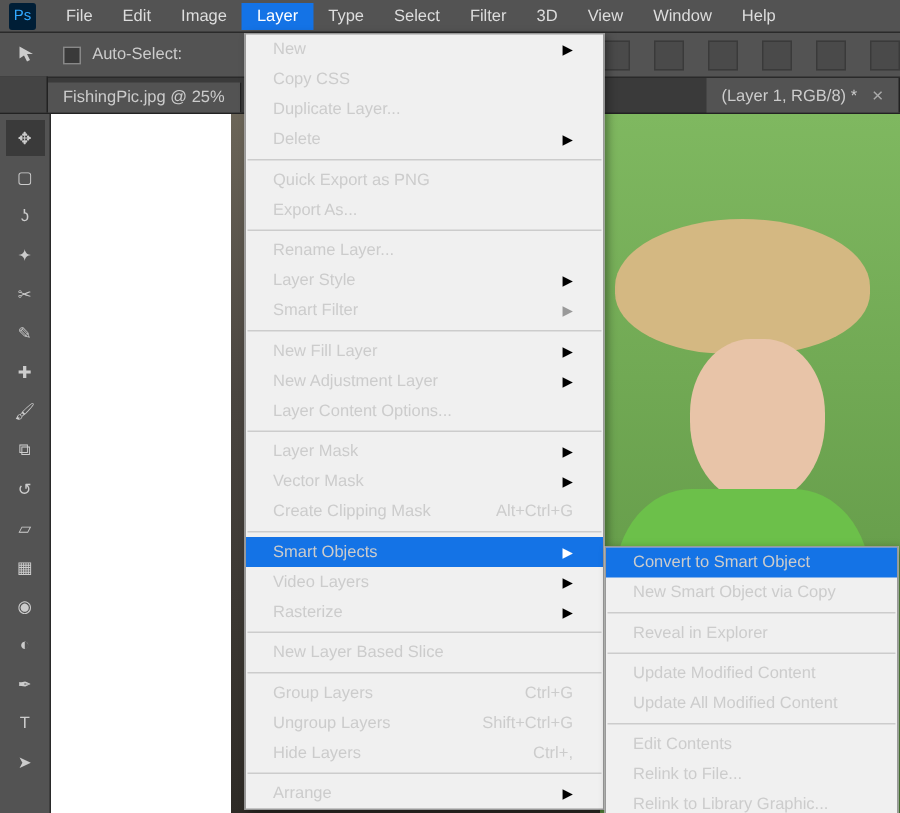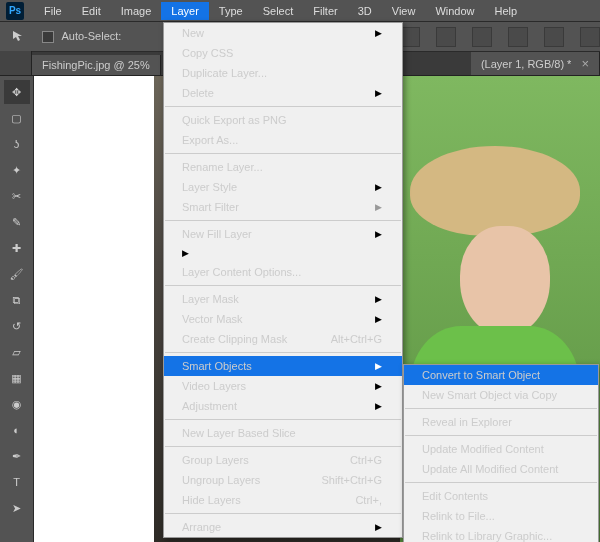--- a/index.html
+++ b/index.html
@@ -1,18 +1,18 @@
 <!DOCTYPE html>
 <html><head>
 <meta charset="utf-8">
 <style>
 *{margin:0;padding:0;box-sizing:border-box;font-family:"Segoe UI",Tahoma,sans-serif;font-size:11px;color:#ccc;user-select:none}
 body{background:#535353;width:600px;height:542px;overflow:hidden;position:relative}
 .menubar{height:22px;background:#535353;display:flex;align-items:center;padding-left:6px;border-bottom:1px solid #2a2a2a}
-.ps-icon{width:18px;height:18px;background:#001e36;color:#31a8ff;font-weight:bold;font-size:10px;display:flex;align-items:center;justify-content:center;border-radius:2px;margin-right:10px}
+.ps-icon{width:18px;height:18px;background:#001e36;color:#31a8ff;font-weight:normal;font-size:10px;display:flex;align-items:center;justify-content:center;border-radius:2px;margin-right:10px}
 .menubar-item{padding:3px 10px;color:#ddd;cursor:default}
 .menubar-item.active{background:#1473e6;color:#fff}
 .optbar{height:30px;background:#535353;display:flex;align-items:center;padding-left:10px;gap:14px;border-bottom:1px solid #2a2a2a}
 .move-icon{width:18px;height:18px;display:flex;align-items:center;justify-content:center}
 .checkbox{width:12px;height:12px;border:1px solid #888;background:#3a3a3a;display:inline-block;vertical-align:middle;margin-right:5px}
 .alignbtn{width:20px;height:20px;border:1px solid #3a3a3a;background:#4a4a4a;margin-left:2px}
 .tabbar{height:24px;background:#3a3a3a;display:flex;align-items:flex-end;border-bottom:1px solid #222}
 .tabbar-spacer{width:32px;height:24px;background:#444;border-right:1px solid #222}
 .doctab{padding:4px 10px;color:#ddd;background:#535353;border-right:1px solid #222;display:flex;align-items:center;gap:6px}
 .doctab .x{font-size:13px;color:#aaa;margin-left:4px}
@@ -186,20 +186,21 @@
     <div class="dd-item disabled">
       <span>Smart Filter</span>
       <span class="arrow">▶</span>
     </div>
     <div class="dd-sep"></div>
     <div class="dd-item">
       <span>New Fill Layer</span>
       <span class="arrow">▶</span>
     </div>
     <div class="dd-item">
+      <span>New Adjustment Layer</span>
       <span class="arrow">▶</span>
     </div>
     <div class="dd-item disabled">
       <span>Layer Content Options...</span>
     </div>
     <div class="dd-sep"></div>
     <div class="dd-item">
       <span>Layer Mask</span>
       <span class="arrow">▶</span>
     </div>
@@ -214,21 +215,21 @@
     <div class="dd-sep"></div>
     <div class="dd-item hl">
       <span>Smart Objects</span>
       <span class="arrow">▶</span>
     </div>
     <div class="dd-item">
       <span>Video Layers</span>
       <span class="arrow">▶</span>
     </div>
     <div class="dd-item">
-      <span>Adjustment</span>
+      <span>Rasterize</span>
       <span class="arrow">▶</span>
     </div>
     <div class="dd-sep"></div>
     <div class="dd-item">
       <span>New Layer Based Slice</span>
     </div>
     <div class="dd-sep"></div>
     <div class="dd-item">
       <span>Group Layers</span>
       <span>Ctrl+G</span>

